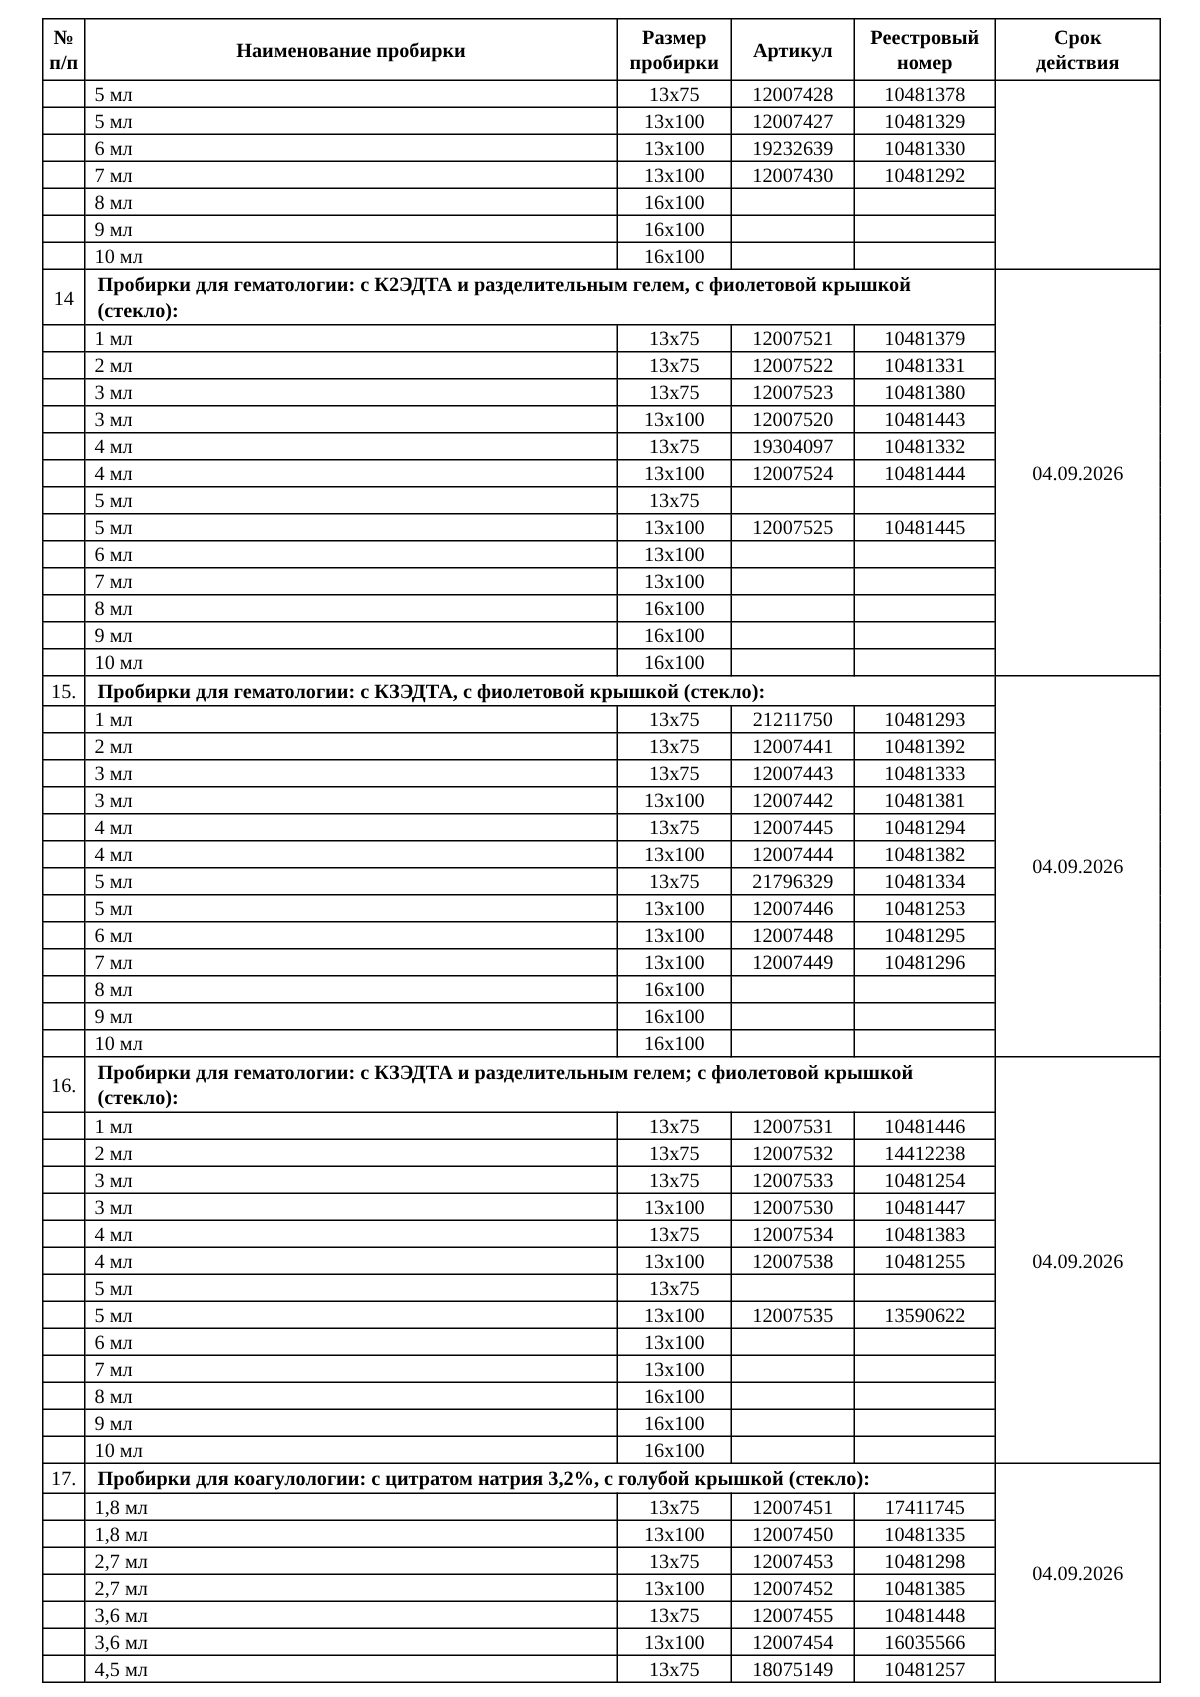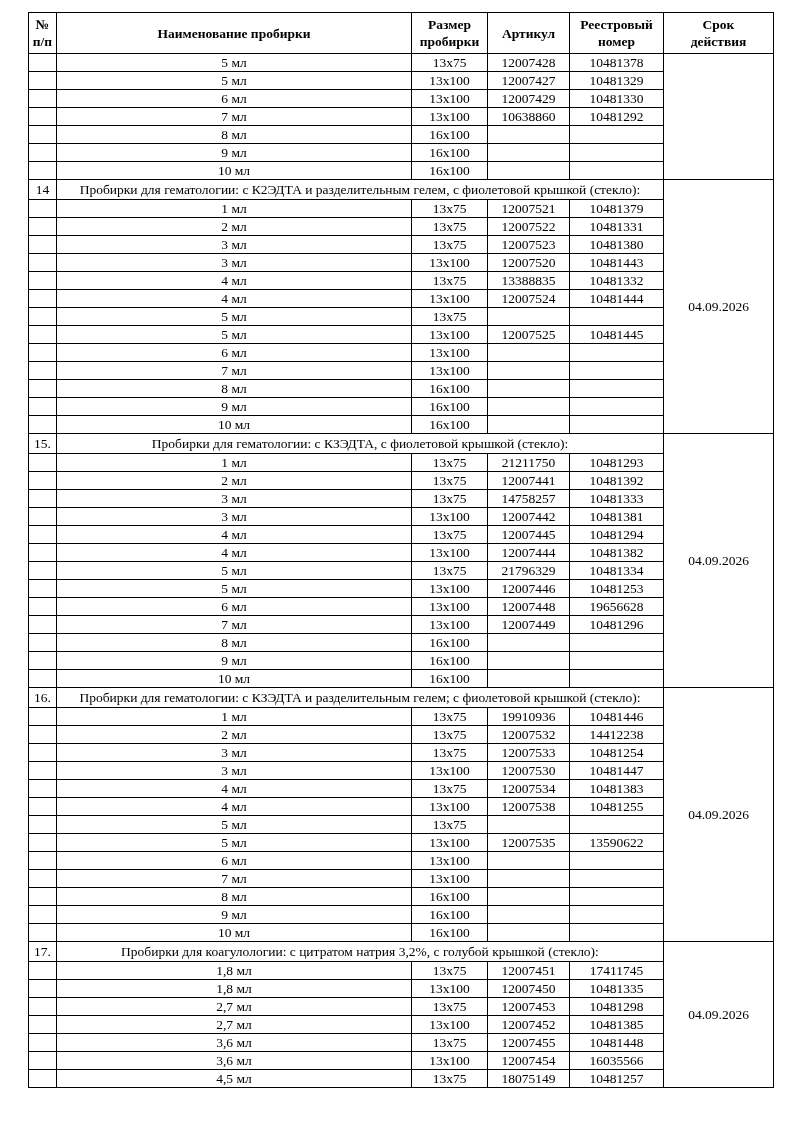--- a/index.html
+++ b/index.html
@@ -32,29 +32,28 @@
     vertical-align: middle;
     overflow: hidden;
   }
   .doc-table th {
     font-weight: bold;
     text-align: center;
     white-space: pre-line;
     padding: 3px 1px;
   }
   .doc-table td { height: 18px; }
-  .doc-table td.name { text-align: center; padding: 0 6px; }
+  .doc-table td.name { text-align: left; padding: 0 6px; }
   .doc-table td.num,
   .doc-table td.size,
   .doc-table td.article,
   .doc-table td.registry,
   .doc-table td.validity { text-align: center; padding: 0 2px; }
   .doc-table tr.title-row td.title {
-    font-weight: normal;
-    text-align: center;
+    font-weight: bold;
     padding: 1px 8px;
   }
 </style>
 </head>
 <body>
 
 <div class="page">
   <table class="doc-table">
     <colgroup>
       <col class="c-num">
@@ -91,28 +90,28 @@
           <td class="num"></td>
           <td class="name">5 мл</td>
           <td class="size">13x100</td>
           <td class="article">12007427</td>
           <td class="registry">10481329</td>
         </tr>
         <tr>
           <td class="num"></td>
           <td class="name">6 мл</td>
           <td class="size">13x100</td>
-          <td class="article">12007429</td>
+          <td class="article">19232639</td>
           <td class="registry">10481330</td>
         </tr>
         <tr>
           <td class="num"></td>
           <td class="name">7 мл</td>
           <td class="size">13x100</td>
-          <td class="article">10638860</td>
+          <td class="article">12007430</td>
           <td class="registry">10481292</td>
         </tr>
         <tr>
           <td class="num"></td>
           <td class="name">8 мл</td>
           <td class="size">16x100</td>
           <td class="article"></td>
           <td class="registry"></td>
         </tr>
         <tr>
@@ -159,21 +158,21 @@
           <td class="num"></td>
           <td class="name">3 мл</td>
           <td class="size">13x100</td>
           <td class="article">12007520</td>
           <td class="registry">10481443</td>
         </tr>
         <tr>
           <td class="num"></td>
           <td class="name">4 мл</td>
           <td class="size">13x75</td>
-          <td class="article">13388835</td>
+          <td class="article">19304097</td>
           <td class="registry">10481332</td>
         </tr>
         <tr>
           <td class="num"></td>
           <td class="name">4 мл</td>
           <td class="size">13x100</td>
           <td class="article">12007524</td>
           <td class="registry">10481444</td>
         </tr>
         <tr>
@@ -241,21 +240,21 @@
           <td class="num"></td>
           <td class="name">2 мл</td>
           <td class="size">13x75</td>
           <td class="article">12007441</td>
           <td class="registry">10481392</td>
         </tr>
         <tr>
           <td class="num"></td>
           <td class="name">3 мл</td>
           <td class="size">13x75</td>
-          <td class="article">14758257</td>
+          <td class="article">12007443</td>
           <td class="registry">10481333</td>
         </tr>
         <tr>
           <td class="num"></td>
           <td class="name">3 мл</td>
           <td class="size">13x100</td>
           <td class="article">12007442</td>
           <td class="registry">10481381</td>
         </tr>
         <tr>
@@ -284,21 +283,21 @@
           <td class="name">5 мл</td>
           <td class="size">13x100</td>
           <td class="article">12007446</td>
           <td class="registry">10481253</td>
         </tr>
         <tr>
           <td class="num"></td>
           <td class="name">6 мл</td>
           <td class="size">13x100</td>
           <td class="article">12007448</td>
-          <td class="registry">19656628</td>
+          <td class="registry">10481295</td>
         </tr>
         <tr>
           <td class="num"></td>
           <td class="name">7 мл</td>
           <td class="size">13x100</td>
           <td class="article">12007449</td>
           <td class="registry">10481296</td>
         </tr>
         <tr>
           <td class="num"></td>
@@ -323,21 +322,21 @@
         </tr>
         <tr class="title-row">
           <td class="num">16.</td>
           <td class="title" colspan="4">Пробирки для гематологии: с КЗЭДТА и разделительным гелем; с фиолетовой крышкой (стекло):</td>
           <td class="validity" rowspan="14">04.09.2026</td>
         </tr>
         <tr>
           <td class="num"></td>
           <td class="name">1 мл</td>
           <td class="size">13x75</td>
-          <td class="article">19910936</td>
+          <td class="article">12007531</td>
           <td class="registry">10481446</td>
         </tr>
         <tr>
           <td class="num"></td>
           <td class="name">2 мл</td>
           <td class="size">13x75</td>
           <td class="article">12007532</td>
           <td class="registry">14412238</td>
         </tr>
         <tr>

